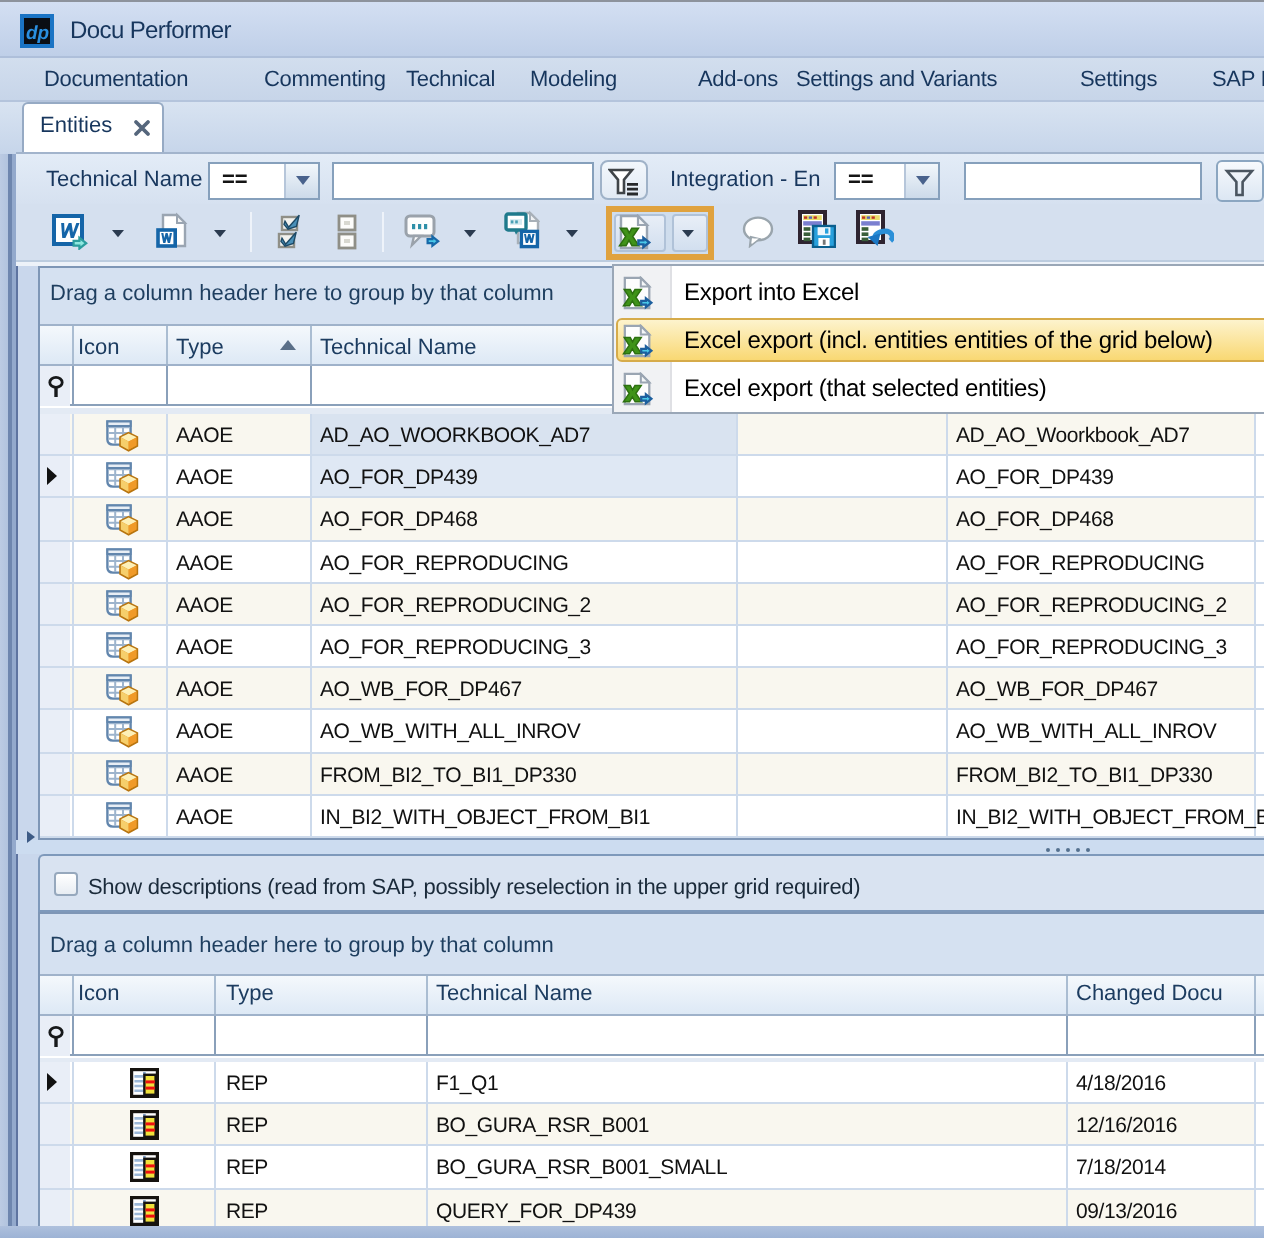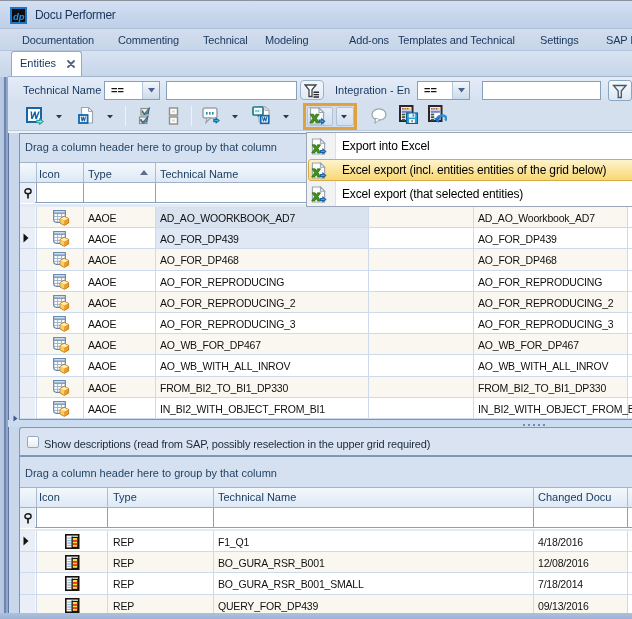--- a/index.html
+++ b/index.html
@@ -16,25 +16,25 @@
 <div class="abs" style="left:6px;top:77px;width:1.5px;height:536px;background:#93a9cc"></div>
 <div class="abs" style="left:7.5px;top:77px;width:1.5px;height:536px;background:#5e74a0"></div>
 <svg class="abs" style="left:10px;top:7px" width="17" height="17" viewBox="0 0 17 17">
 <rect x="0" y="0" width="17" height="17" fill="#1b74c4"></rect>
 <rect x="2" y="2" width="13" height="13" fill="#0a0e14"></rect>
 <text x="3" y="12.5" font-family="Liberation Sans" font-size="9.5" font-style="italic" font-weight="bold" fill="#2a8fe0">dp</text>
 </svg>
 <div class="tx" style="left:35px;top:9px;font-size:12px;line-height:13px;letter-spacing:-0.3px">Docu Performer</div>
 <div class="abs" style="left:0;top:28px;width:632px;height:23px;background:linear-gradient(#d2deee,#c7d5e9);border-top:1px solid #aebfda;border-bottom:1px solid #b4c4dc"></div>
 <div class="tx" style="left:22px;top:34px;letter-spacing:-0.15px">Documentation</div>
-<div class="tx" style="left:118px;top:34px;letter-spacing:-0.15px">Commenting</div>
+<div class="tx" style="left:132px;top:34px;letter-spacing:-0.15px">Commenting</div>
 <div class="tx" style="left:203px;top:34px;letter-spacing:-0.15px">Technical</div>
 <div class="tx" style="left:265px;top:34px;letter-spacing:-0.15px">Modeling</div>
 <div class="tx" style="left:349px;top:34px;letter-spacing:-0.15px">Add-ons</div>
-<div class="tx" style="left:398px;top:34px;letter-spacing:-0.15px">Templates and Technical</div>
+<div class="tx" style="left:398px;top:34px;letter-spacing:-0.15px">Settings and Variants</div>
 <div class="tx" style="left:540px;top:34px;letter-spacing:-0.15px">Settings</div>
 <div class="tx" style="left:606px;top:34px;letter-spacing:-0.15px">SAP Integration</div>
 <div class="abs" style="left:0;top:51px;width:632px;height:26px;background:linear-gradient(#d8e3f1,#c6d5ea)"></div>
 <div class="abs" style="left:11px;top:51px;width:71px;height:26px;background:#fff;border:1px solid #96aac4;border-bottom:none;border-radius:3px 3px 0 0"></div>
 <div class="tx" style="left:20px;top:57px">Entities</div>
 <svg class="abs" style="left:66px;top:59px" width="10" height="10" viewBox="0 0 10 10">
 <path d="M2 2 L8 8 M8 2 L2 8" stroke="#55667c" stroke-width="1.9" stroke-linecap="round"></path>
 </svg>
 <div class="abs" style="left:8px;top:76px;width:624px;height:1px;background:#a2b4cc"></div>
 <div class="abs" style="left:8px;top:77px;width:624px;height:25px;background:linear-gradient(#e3ecf7,#d6e1f0)"></div>
@@ -518,21 +518,21 @@
 <svg class="abs" style="left:65px;top:555px" width="15" height="15" viewBox="0 0 15 15">
 <rect x="0.8" y="0.8" width="12.9" height="13.4" fill="#fff" stroke="#16130f" stroke-width="1.6"></rect>
 <path d="M2.2 4.2 H7 M2.2 6.6 H7 M2.2 9 H7 M2.2 11.4 H7" stroke="#9cb8d8" stroke-width="1.3"></path>
 <path d="M7.2 2 V13.5" stroke="#7a9cc8" stroke-width="1.3"></path>
 <rect x="7.2" y="3.4" width="5.6" height="10" fill="#f0e23c" stroke="#16130f" stroke-width="1.2"></rect>
 <rect x="7.8" y="6.2" width="4.6" height="1.5" fill="#ee1111"></rect>
 <rect x="7.8" y="9.3" width="4.6" height="1.5" fill="#ee1111"></rect>
 </svg>
 <div class="gtx" style="left:113px;top:557px">REP</div>
 <div class="gtx" style="left:218px;top:557px">BO_GURA_RSR_B001</div>
-<div class="gtx" style="left:538px;top:557px">12/08/2016</div>
+<div class="gtx" style="left:538px;top:557px">12/16/2016</div>
 <div class="abs" style="left:20px;top:573px;width:612px;height:21px;background:#ffffff"></div>
 <div class="abs" style="left:20px;top:573px;width:15px;height:21px;background:#e9eef7"></div>
 <div class="abs" style="left:628px;top:573px;width:4px;height:21px;background:#fff"></div>
 <div class="abs" style="left:20px;top:594px;width:612px;height:1px;background:#cddaeb"></div>
 <div class="abs" style="left:35.5px;top:573px;width:1px;height:22px;background:#cddaeb"></div>
 <div class="abs" style="left:107px;top:573px;width:1px;height:22px;background:#cddaeb"></div>
 <div class="abs" style="left:213px;top:573px;width:1px;height:22px;background:#cddaeb"></div>
 <div class="abs" style="left:533px;top:573px;width:1px;height:22px;background:#cddaeb"></div>
 <div class="abs" style="left:627px;top:573px;width:1px;height:22px;background:#cddaeb"></div>
 

